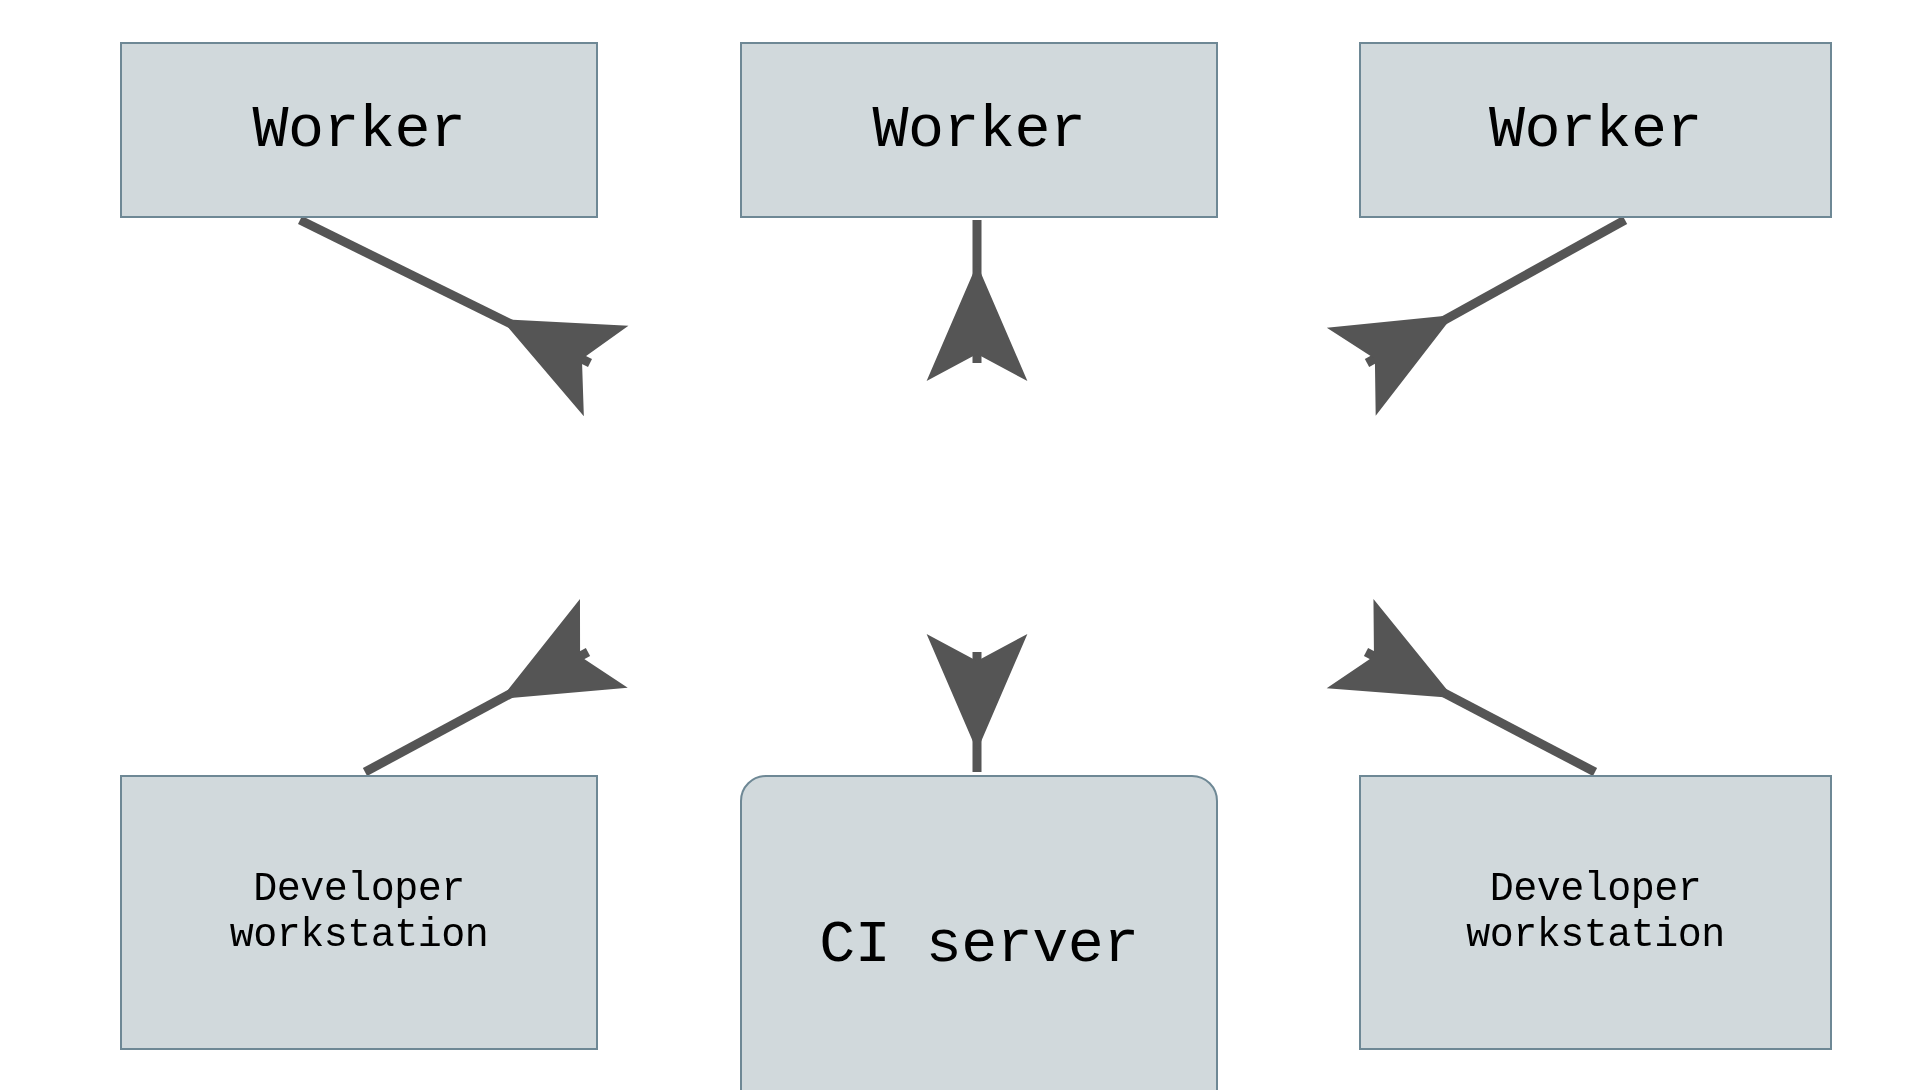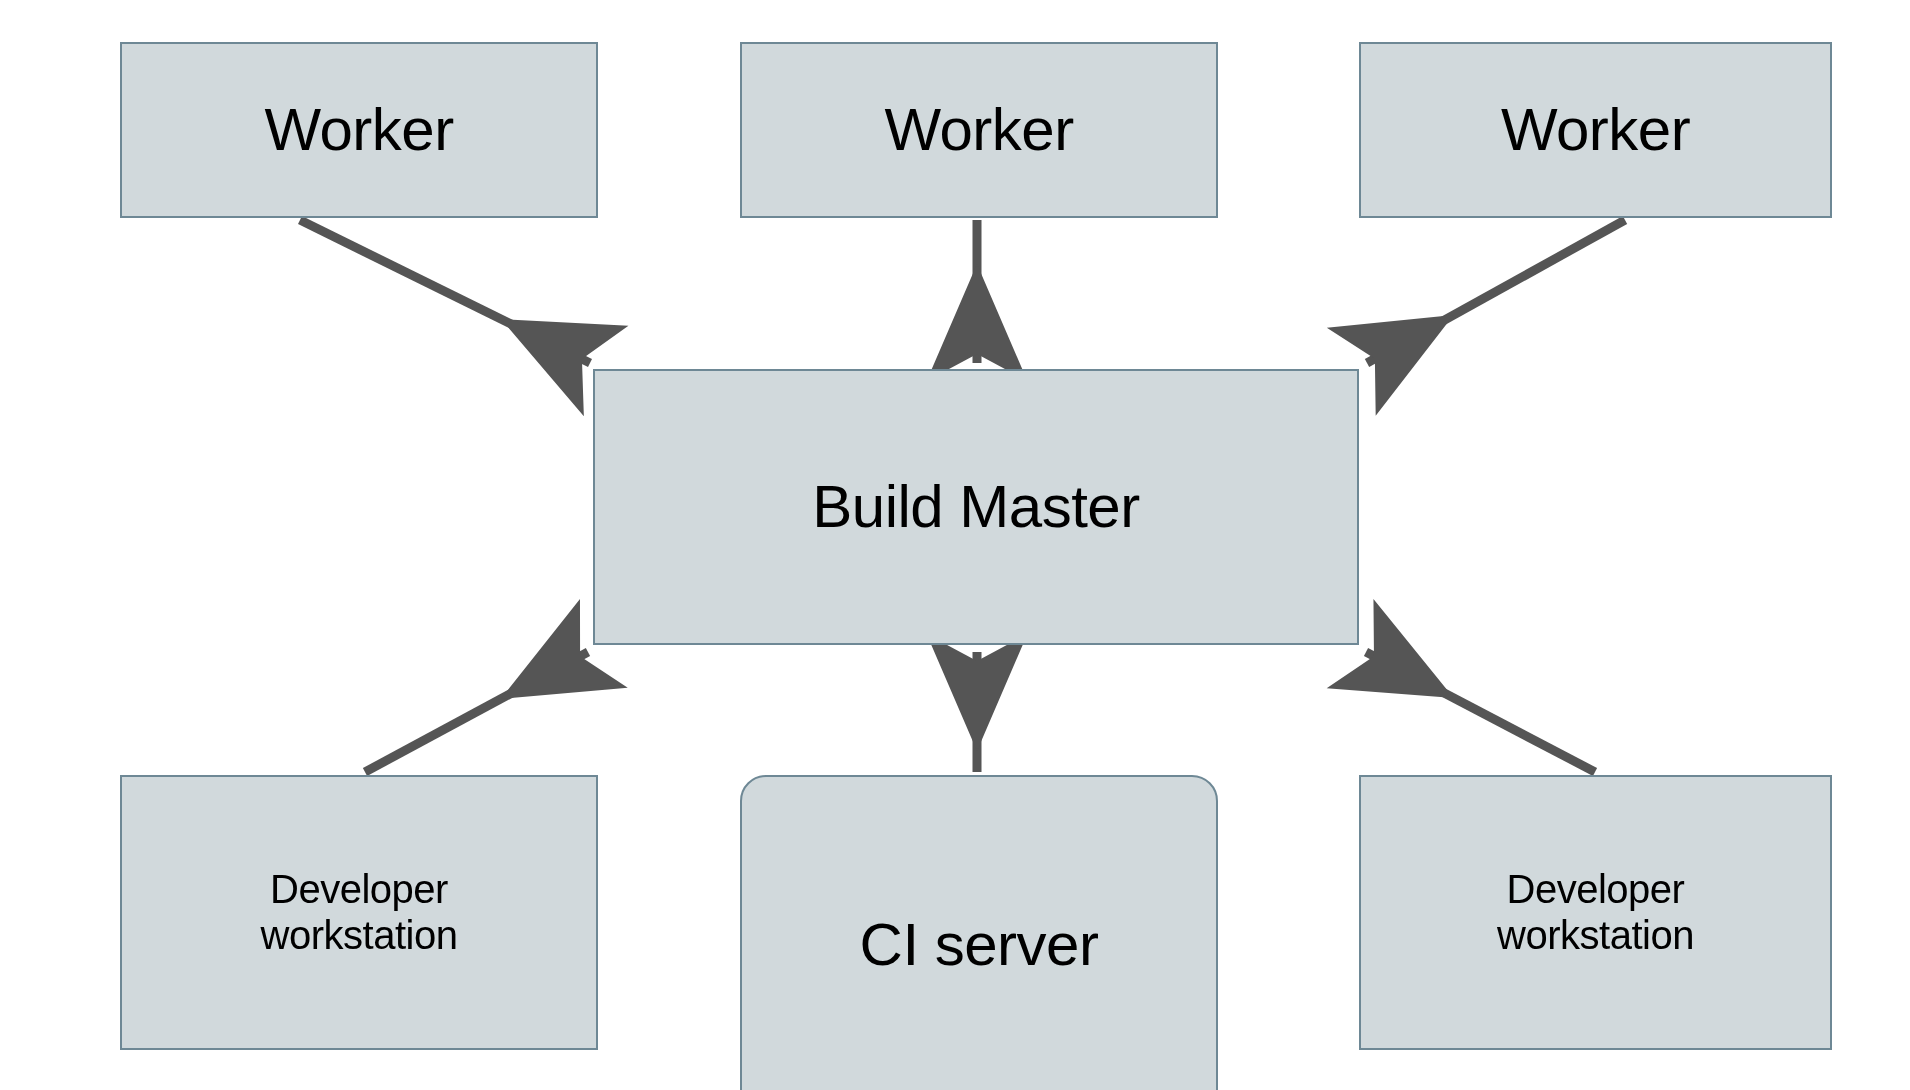--- a/index.html
+++ b/index.html
@@ -6,21 +6,21 @@
     margin: 0;
     padding: 0;
     background: #ffffff;
   }
   #canvas {
     position: relative;
     width: 1910px;
     height: 1090px;
     background: #ffffff;
     overflow: hidden;
-    font-family: Liberation Sans, sans-serif;
+    font-family: Liberation Mono, monospace;
   }
   .edges {
     position: absolute;
     left: 0;
     top: 0;
     width: 1910px;
     height: 1090px;
     pointer-events: none;
   }
   .node {
@@ -87,23 +87,20 @@
   </div>
 
   <div class="node" style="left:740px; top:42px; width:478px; height:176px;">
     <span class="node-label size-worker">Worker</span>
   </div>
 
   <div class="node" style="left:1359px; top:42px; width:473px; height:176px;">
     <span class="node-label size-worker">Worker</span>
   </div>
 
-  <div class="node" style="left:593px; top:369px; width:766px; height:276px;">
-    <span class="node-label size-master">Build Master</span>
-  </div>
 
   <div class="node" style="left:120px; top:775px; width:478px; height:275px;">
     <span class="node-label size-dev">Developer
 workstation</span>
   </div>
 
   <div class="node" style="left:740px; top:775px; width:478px; height:341px;border-radius:26px;">
     <span class="node-label size-ci">CI server</span>
   </div>
 

